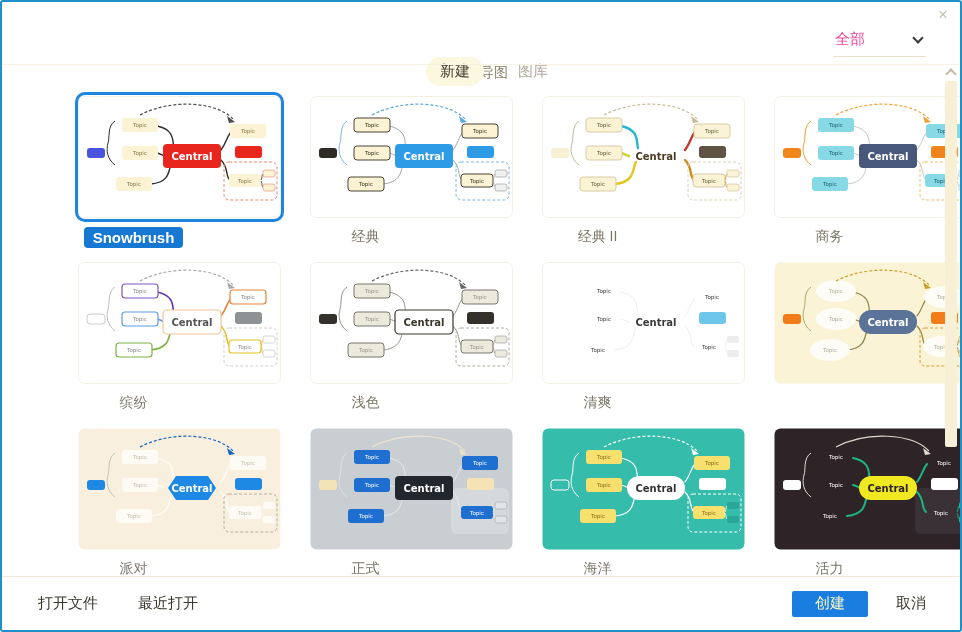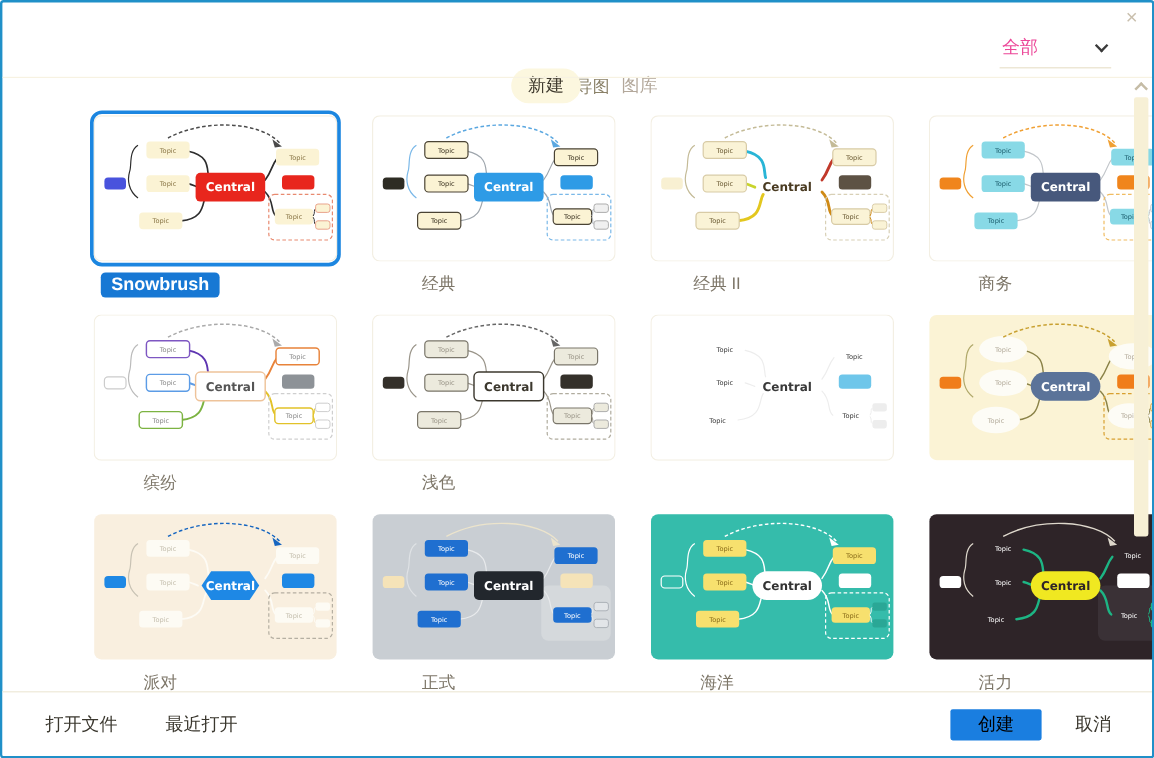--- a/index.html
+++ b/index.html
@@ -54,21 +54,21 @@
              background:#f7f0d6; border-radius:2px; }
   
   .footer{
     position:absolute; left:0; right:0; bottom:0; height:54px; background:#fff;
     border-top:1px solid #eee9d8; display:flex; align-items:center; padding:0 30px 0 36px;
   }
   .txt-btn{ background:none; border:none; font-size:15px; color:#3a372e; cursor:pointer;
             font-family:"Liberation Sans","DejaVu Sans",sans-serif; }
   .txt-btn + .txt-btn{ margin-left:40px; }
   .footer .spacer{ margin-left:auto; }
-  .create-btn{ width:76px; height:26px; background:#1a7ee0; color:#000000; border:none; border-radius:2px;
+  .create-btn{ width:76px; height:26px; background:#1a7ee0; color:#fef9c3; border:none; border-radius:2px;
                font-size:15px; cursor:pointer; font-family:Liberation Mono, monospace; }
   .cancel-btn{ margin-left:28px; margin-right:4px; }
 </style>
 </head>
 <body>
 
 <button class="close-btn">×</button>
 
 <div class="tabs">
   <div class="tab active">新建</div>
@@ -320,20 +320,23 @@
             <text x="56" y="90.2" text-anchor="middle" font-size="5.5" fill="#3a3a3a">Topic</text>
             <text x="170" y="37.2" text-anchor="middle" font-size="5.5" fill="#3a3a3a">Topic</text>
             <text x="167" y="86.7" text-anchor="middle" font-size="5.5" fill="#3a3a3a">Topic</text>
             <text x="114" y="63.5" text-anchor="middle" font-size="10" font-weight="bold" fill="#3a3a3a">Central</text>
             <rect x="157" y="50" width="27" height="12" rx="3" fill="#6ec6ea"></rect>
             <path d="M183,84 C185,81 183,79 185,78" fill="none" stroke="#ededed" stroke-width="0.8"></path>
             <path d="M183,85 C185,88 183,90 185,91" fill="none" stroke="#ededed" stroke-width="0.8"></path>
             <rect x="185" y="74" width="12" height="7" rx="2" fill="#ededed" stroke="none" stroke-width="0.8"></rect>
             <rect x="185" y="88" width="12" height="7" rx="2" fill="#ededed" stroke="none" stroke-width="0.8"></rect>
           </svg>
+        </div>
+        <div class="card-label">
+          <span>清爽</span>
         </div>
       </div>
       <div class="card">
         <div class="thumb-outer">
           <svg viewBox="0 0 203 122" class="thumb-svg">
             <rect x="0.5" y="0.5" width="202" height="121" rx="6" fill="#fbf3d5" stroke="none"></rect>
             <path d="M79,30 C98,34 94,46 96,52" fill="none" stroke="#8a8248" stroke-width="1.2" stroke-linecap="round"></path>
             <path d="M79,57 C83,58 84,59 87,60" fill="none" stroke="#8a8248" stroke-width="1.2" stroke-linecap="round"></path>
             <path d="M73,88 C94,86 90,72 94,66" fill="none" stroke="#8a8248" stroke-width="1.2" stroke-linecap="round"></path>
             <path d="M143,54 C149,46 148,42 153,36" fill="none" stroke="#8a8248" stroke-width="1.2" stroke-linecap="round"></path>

